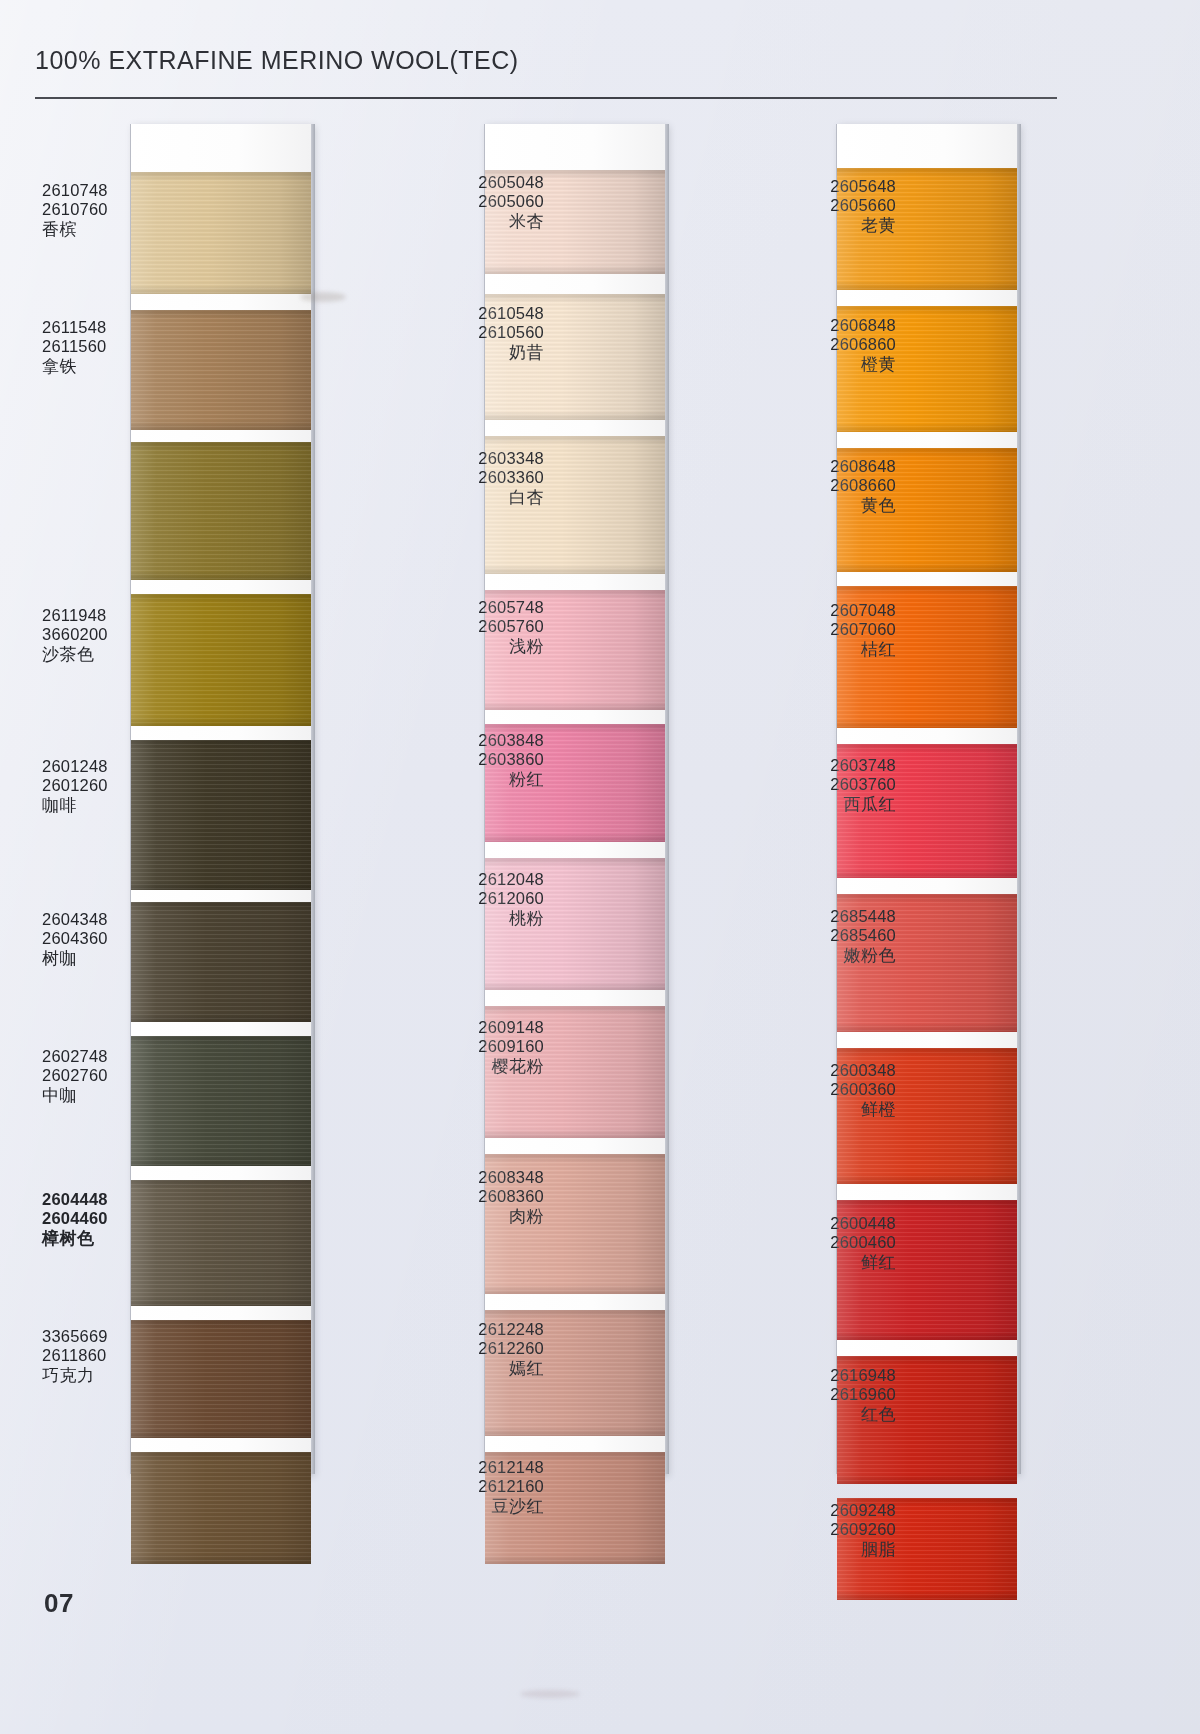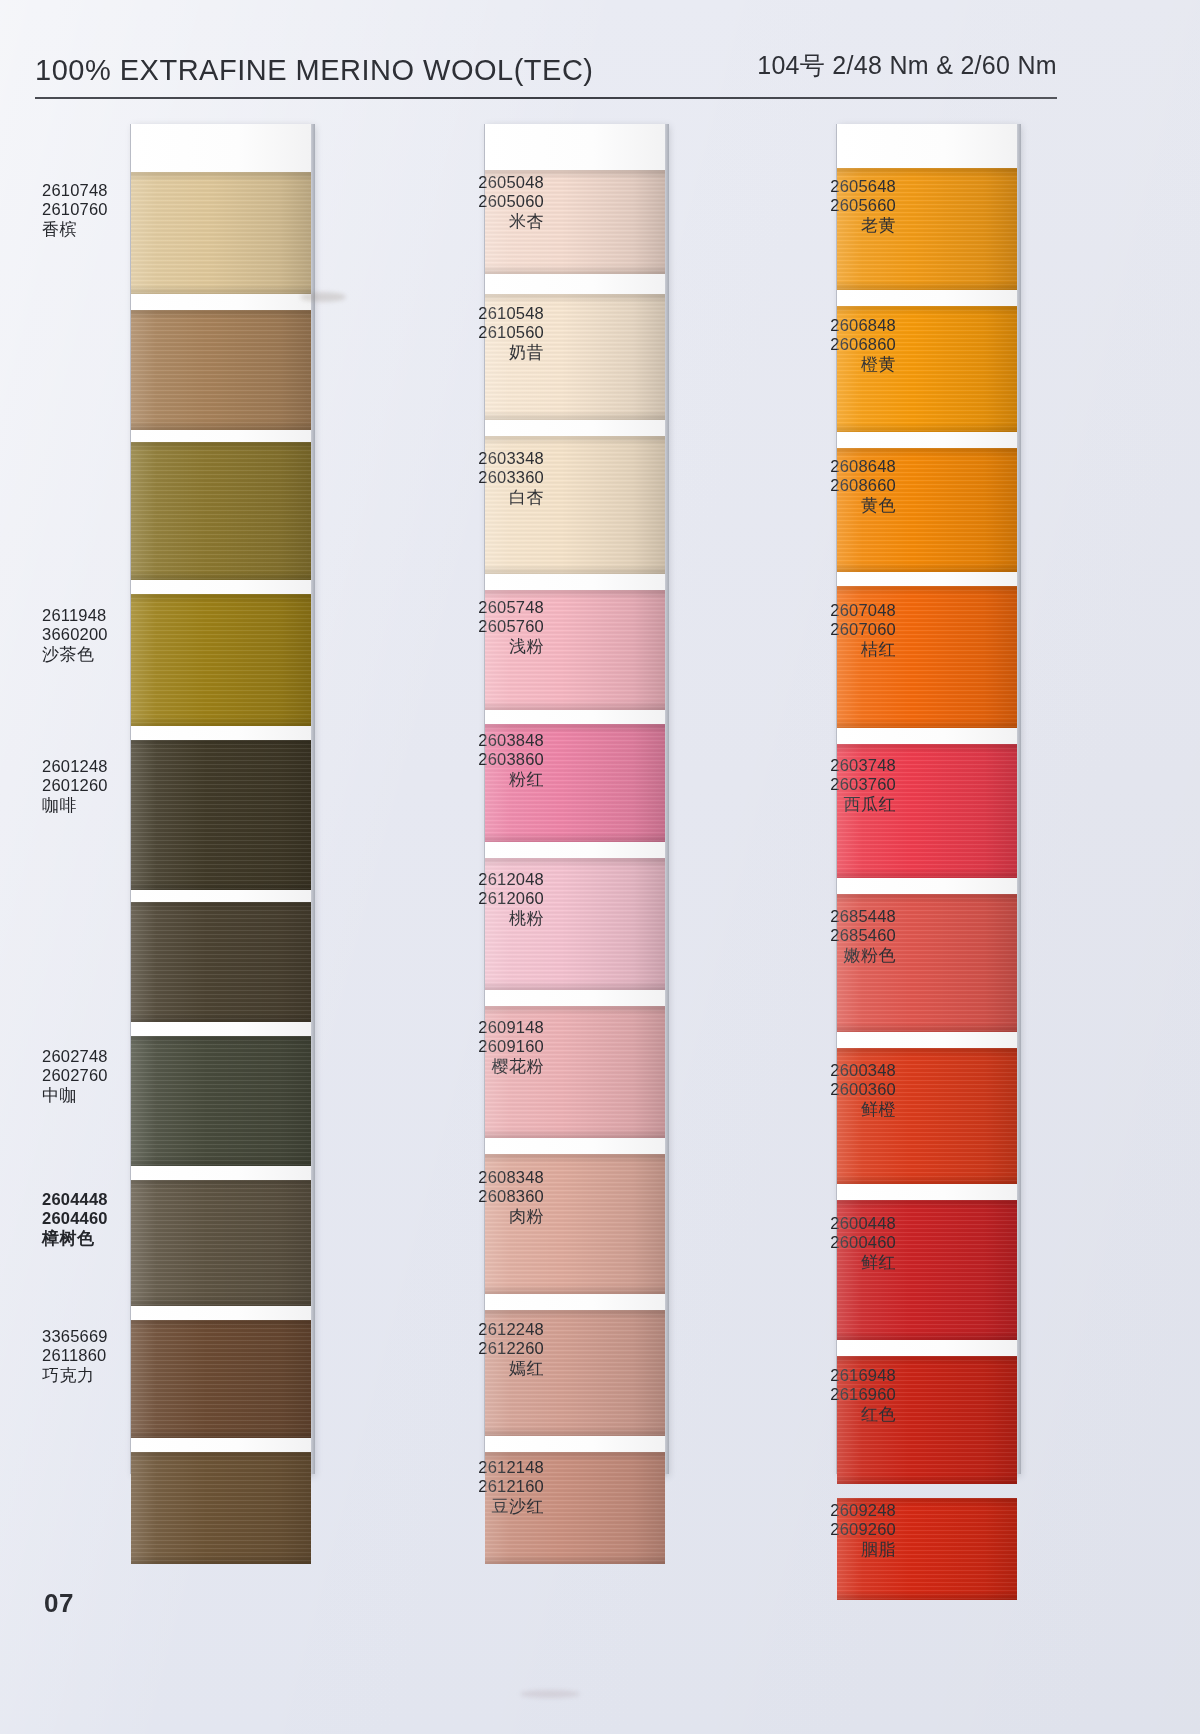--- a/index.html
+++ b/index.html
@@ -28,22 +28,22 @@
   .header {
     position: absolute;
     left: 35px;
     top: 46px;
     width: 1022px;
     height: 50px;
   }
   .header-title {
     position: absolute;
     left: 0;
-    top: 8px;
-    font-size: 29px;
+    top: 0;
+    font-size: 25px;
     letter-spacing: 0.5px;
     color: #2e3036;
     font-weight: 400;
     white-space: nowrap;
   }
   .header-spec {
     position: absolute;
     right: 0;
     top: 3px;
     font-size: 25px;
@@ -195,21 +195,20 @@
     pointer-events: none;
   }
 </style>
 </head>
 <body>
 
 <div class="page">
 
   <div class="header">
     <div class="header-title">100% EXTRAFINE MERINO WOOL(TEC)</div>
-    <div class="header-spec">104号  2/48 Nm &amp; 2/60 Nm</div>
   </div>
   <div class="header-rule"></div>
 
   <div class="columns" id="columns-root">
       <div class="column col-0" style="left: 130px;">
         <div class="board">
           <div class="board-edge"></div>
           <div class="band" style="top: 48px; height: 122px;">
             <div class="band-fill" style="background: rgb(224, 201, 155);"></div>
             <div class="band-top-shade"></div>
@@ -259,29 +258,39 @@
             <div class="band-fill" style="background: rgb(109, 84, 54);"></div>
             <div class="band-top-shade"></div>
             <div class="band-bot-shade"></div>
           </div>
         </div>
         <div class="label" style="left: -88px; top: 57px;">
           <div class="code">2610748</div>
           <div class="code">2610760</div>
           <div class="name">香槟</div>
         </div>
+        <div class="label" style="left: -88px; top: 194px;">
+          <div class="code">2611548</div>
+          <div class="code">2611560</div>
+          <div class="name">拿铁</div>
+        </div>
         <div class="label" style="left: -88px; top: 482px;">
           <div class="code">2611948</div>
           <div class="code">3660200</div>
           <div class="name">沙茶色</div>
         </div>
         <div class="label" style="left: -88px; top: 633px;">
           <div class="code">2601248</div>
           <div class="code">2601260</div>
           <div class="name">咖啡</div>
+        </div>
+        <div class="label" style="left: -88px; top: 786px;">
+          <div class="code">2604348</div>
+          <div class="code">2604360</div>
+          <div class="name">树咖</div>
         </div>
         <div class="label" style="left: -88px; top: 923px;">
           <div class="code">2602748</div>
           <div class="code">2602760</div>
           <div class="name">中咖</div>
         </div>
         <div class="label" style="left: -88px; top: 1066px; font-weight: bold;">
           <div class="code">2604448</div>
           <div class="code">2604460</div>
           <div class="name">樟树色</div>

